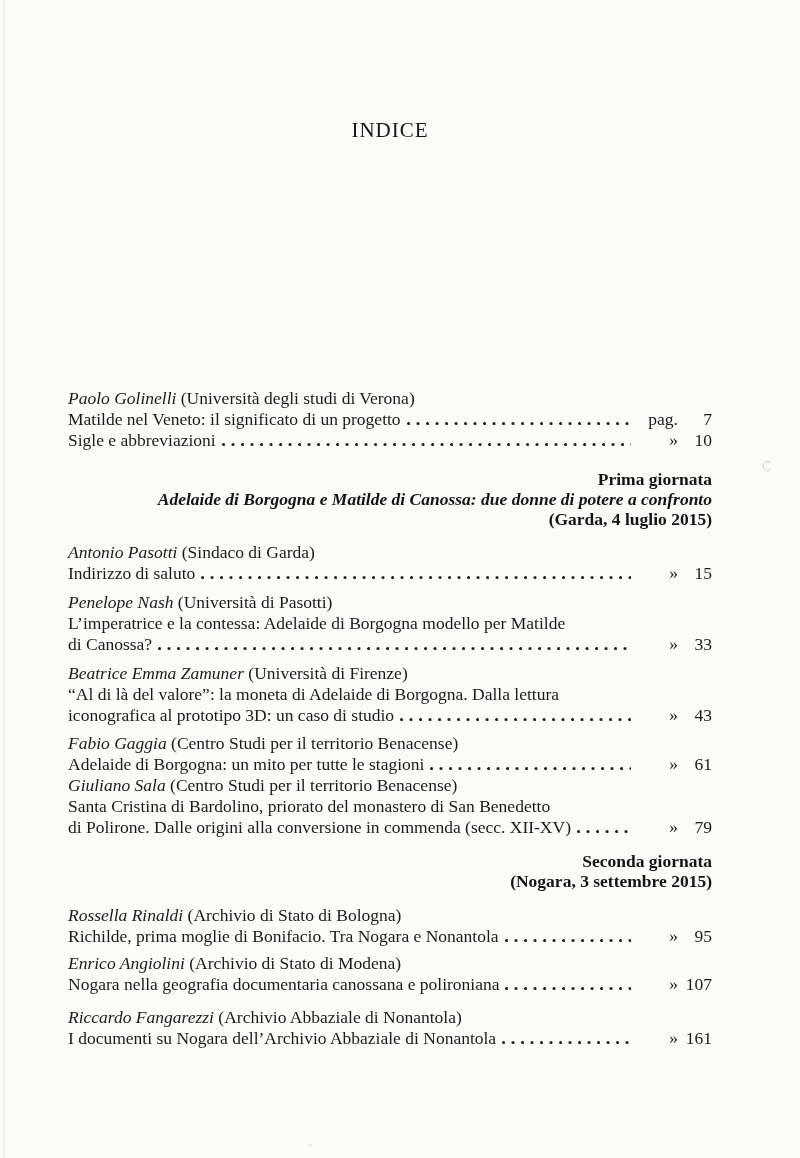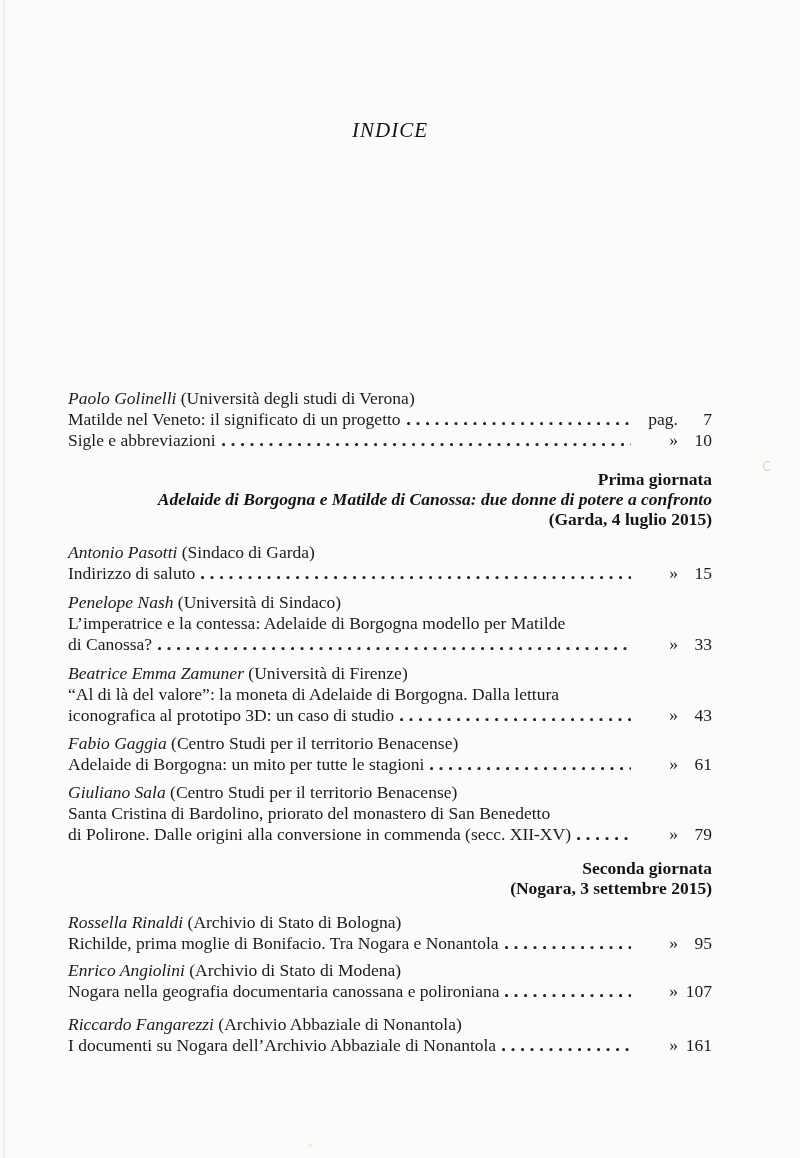--- a/index.html
+++ b/index.html
@@ -51,21 +51,20 @@
     position: absolute;
     left: 68px;
     top: 0;
     width: 644px;
   }
   .doc-title {
     margin-top: 118px;
     height: 24px;
     line-height: 24px;
     text-align: center;
-    font-style: italic;
     font-size: 21px;
     letter-spacing: 1px;
     color: #151515;
   }
   .entry {
     font-size: 17.5px;
     line-height: 21px;
   }
   .author { font-style: italic; }
   .section-head {
@@ -145,21 +144,21 @@
       <div><span class="author">Antonio Pasotti</span> <span>(Sindaco di Garda)</span></div>
       <div class="lead-line">
         <span class="t">Indirizzo di saluto</span>
         <span class="dots"></span>
         <span class="plabel">»</span>
         <span class="pnum">15</span>
       </div>
     </div>
 
     <div class="entry" style="margin-top:8px">
-      <div><span class="author">Penelope Nash</span> <span>(Università di Sindaco)</span></div>
+      <div><span class="author">Penelope Nash</span> <span>(Università di Pasotti)</span></div>
       <div>L’imperatrice e la contessa: Adelaide di Borgogna modello per Matilde</div>
       <div class="lead-line">
         <span class="t">di Canossa?</span>
         <span class="dots"></span>
         <span class="plabel">»</span>
         <span class="pnum">33</span>
       </div>
     </div>
 
     <div class="entry" style="margin-top:8px">
@@ -176,21 +175,21 @@
     <div class="entry" style="margin-top:7px">
       <div><span class="author">Fabio Gaggia</span> <span>(Centro Studi per il territorio Benacense)</span></div>
       <div class="lead-line">
         <span class="t">Adelaide di Borgogna: un mito per tutte le stagioni</span>
         <span class="dots"></span>
         <span class="plabel">»</span>
         <span class="pnum">61</span>
       </div>
     </div>
 
-    <div class="entry" style="margin-top:7px">
+    <div class="entry" style="">
       <div><span class="author">Giuliano Sala</span> <span>(Centro Studi per il territorio Benacense)</span></div>
       <div>Santa Cristina di Bardolino, priorato del monastero di San Benedetto</div>
       <div class="lead-line">
         <span class="t">di Polirone. Dalle origini alla conversione in commenda (secc. XII-XV)</span>
         <span class="dots"></span>
         <span class="plabel">»</span>
         <span class="pnum">79</span>
       </div>
     </div>
 

